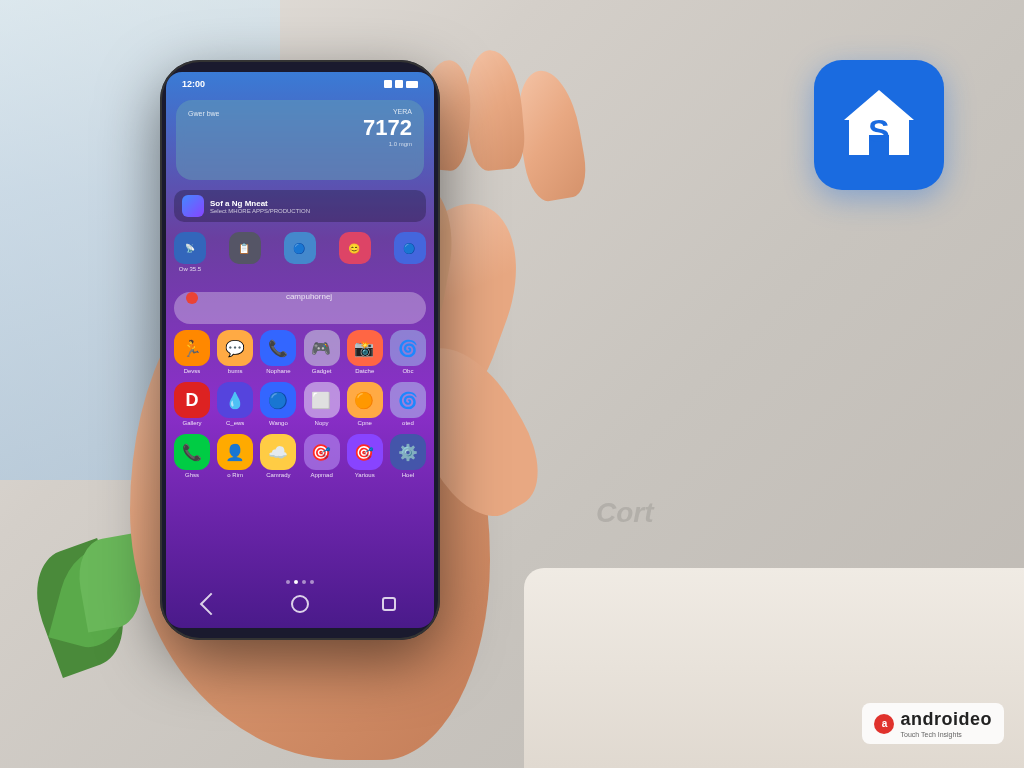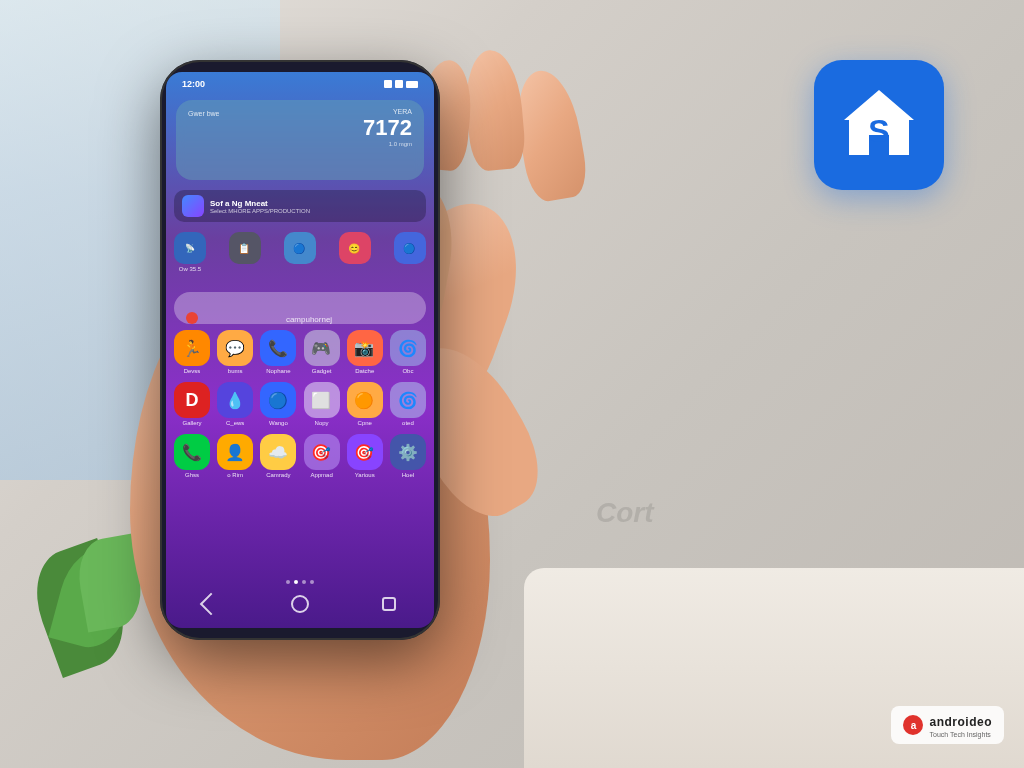--- a/index.html
+++ b/index.html
@@ -246,21 +246,21 @@
     
     .search-bar {
       position: absolute;
       top: 220px;
       left: 8px;
       right: 8px;
       height: 32px;
       background: rgba(255,255,255,0.3);
       border-radius: 20px;
       display: flex;
-      align-items: flex-end;
+      align-items: flex-start;
       padding: 0 12px;
       gap: 6px;
     }
 
     .search-dot {
       width: 12px;
       height: 12px;
       background: #ea4335;
       border-radius: 50%;
     }
@@ -444,21 +444,21 @@
       border-radius: 50%;
       display: flex;
       align-items: center;
       justify-content: center;
       font-size: 10px;
       color: white;
       font-weight: bold;
     }
 
     .watermark-text {
-      font-size: 12px;
+      font-size: 18px;
       font-weight: bold;
       color: #222;
       letter-spacing: 0.5px;
     }
 
     .watermark-sub {
       font-size: 7px;
       color: #666;
       display: block;
       margin-top: 1px;

